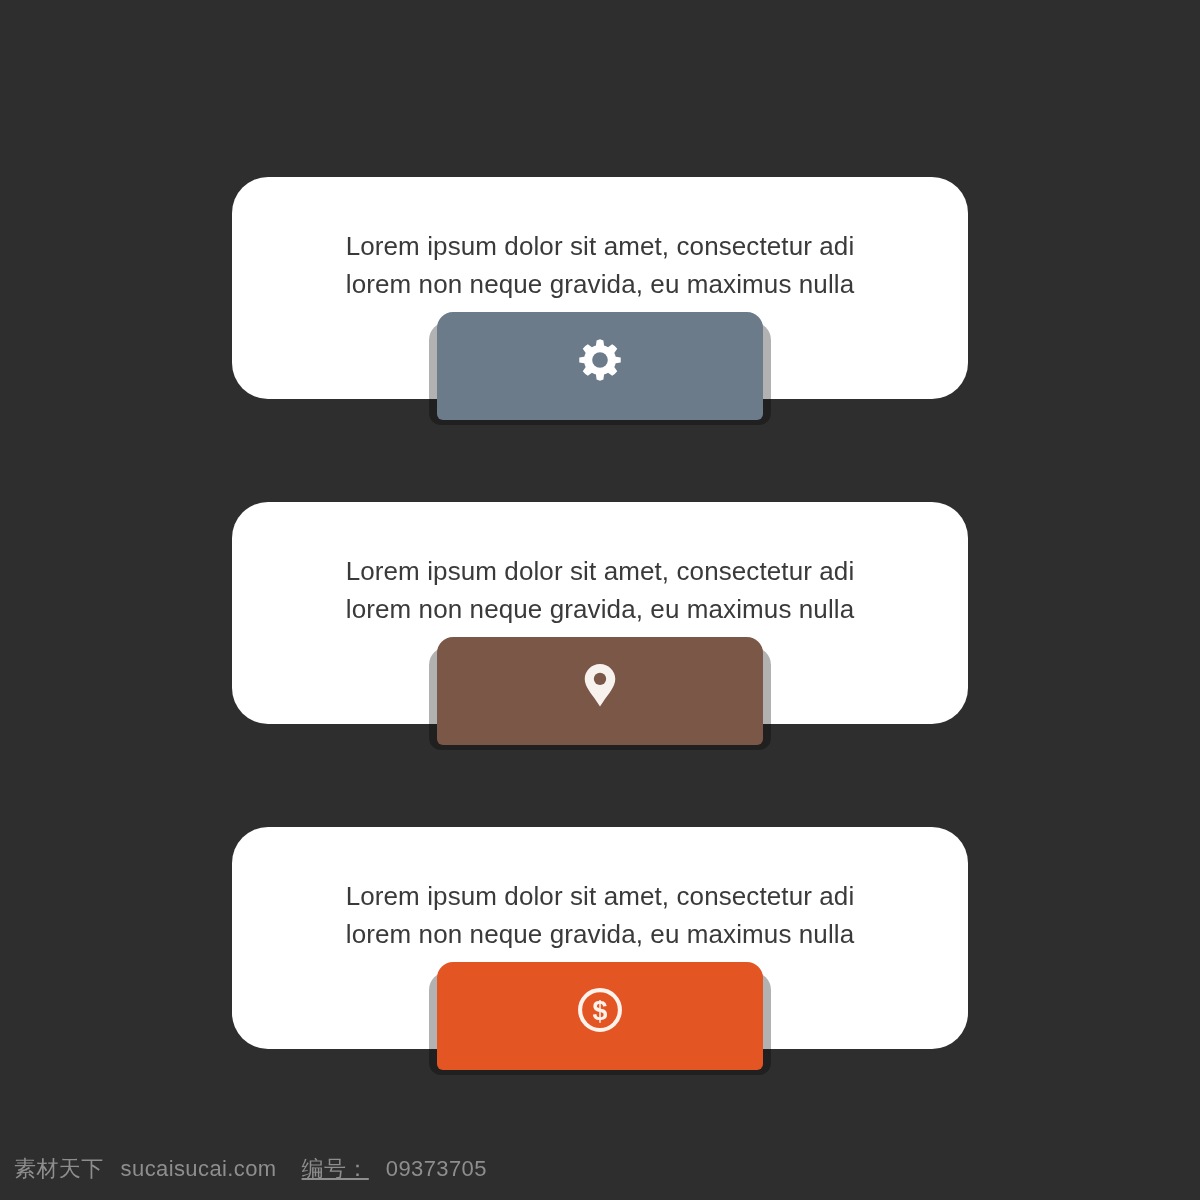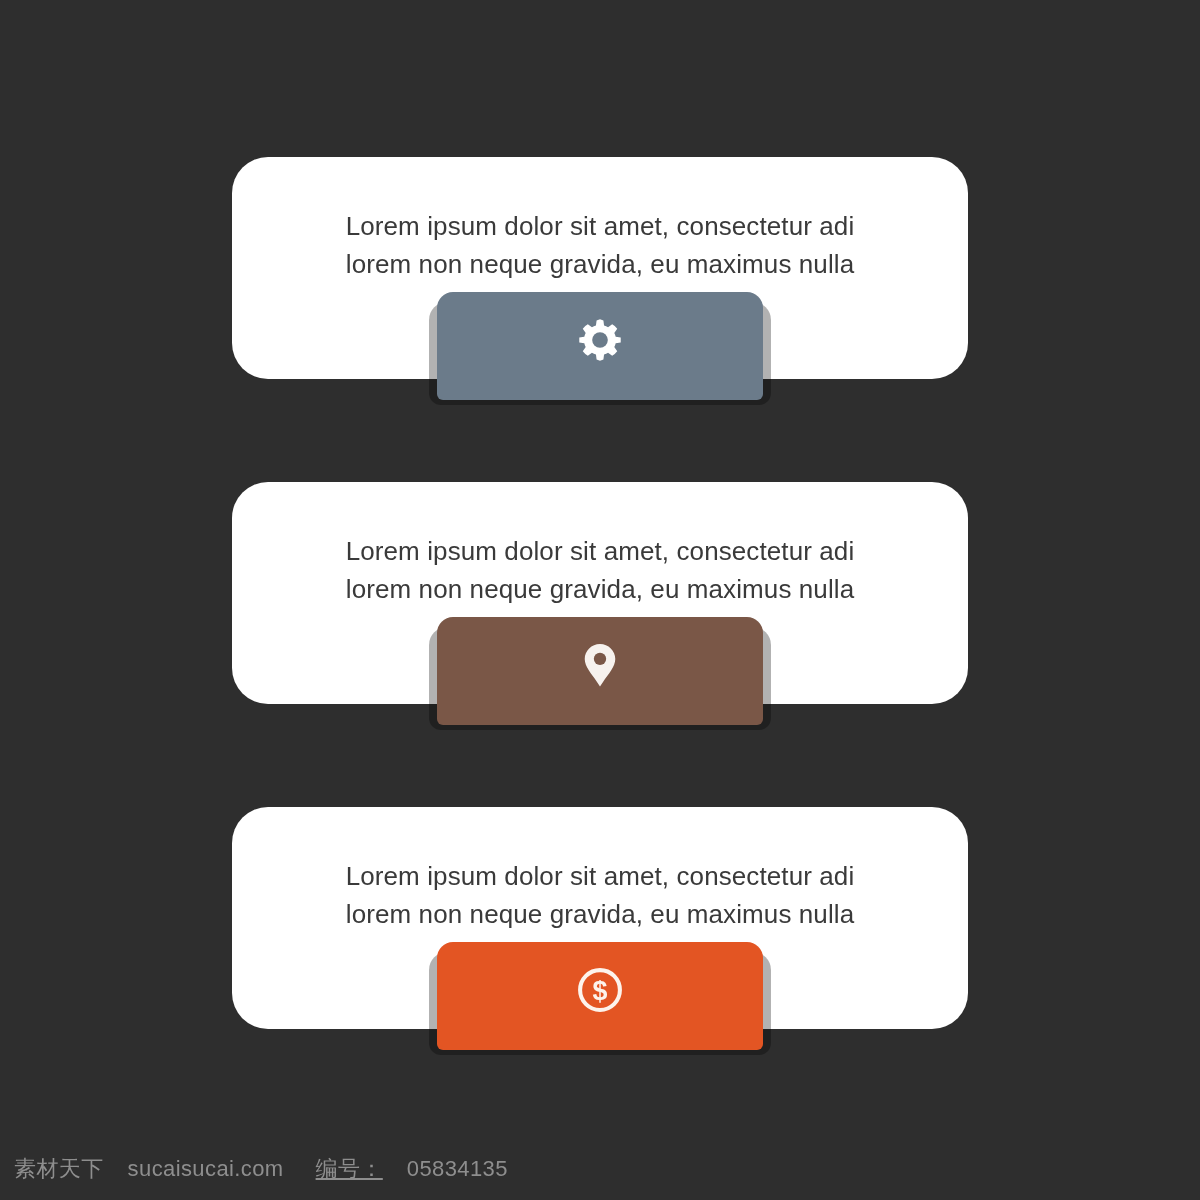--- a/index.html
+++ b/index.html
@@ -22,20 +22,21 @@
     width: 1200px;
     height: 1200px;
   }
 
   
   .card-block {
     position: absolute;
     left: 232px;
     width: 736px;
     height: 288px;
+    margin-top: 20px;
   }
   .card-block.b1 { top: 157px; }
   .card-block.b2 { top: 482px; }
   .card-block.b3 { top: 807px; }
 
   .card {
     position: absolute;
     left: 0;
     top: 0;
     width: 736px;
@@ -100,21 +101,21 @@
   }
   .tab-btn .ico svg { display: block; width: 100%; height: 100%; }
 
   
   .watermark {
     position: absolute;
     left: 14px;
     bottom: 16px;
     display: flex;
     align-items: baseline;
-    gap: 24px;
+    gap: 17px;
     color: #8e8e8e;
     font-size: 22px;
     letter-spacing: 0.4px;
     white-space: nowrap;
   }
   .watermark .wm-num-label { margin-left: 8px; text-decoration: underline; }
 </style>
 </head>
 <body style="background: rgb(46, 46, 46);">
 
@@ -177,16 +178,16 @@
           </svg>
         </span>
       </button>
     </div>
   </div>
 
   <div class="watermark">
     <span>素材天下</span>
     <span>sucaisucai.com</span>
     <span class="wm-num-label">编号：</span>
-    <span>05834135</span>
+    <span>09373705</span>
   </div>
 
 </div>
 
 </body></html>

